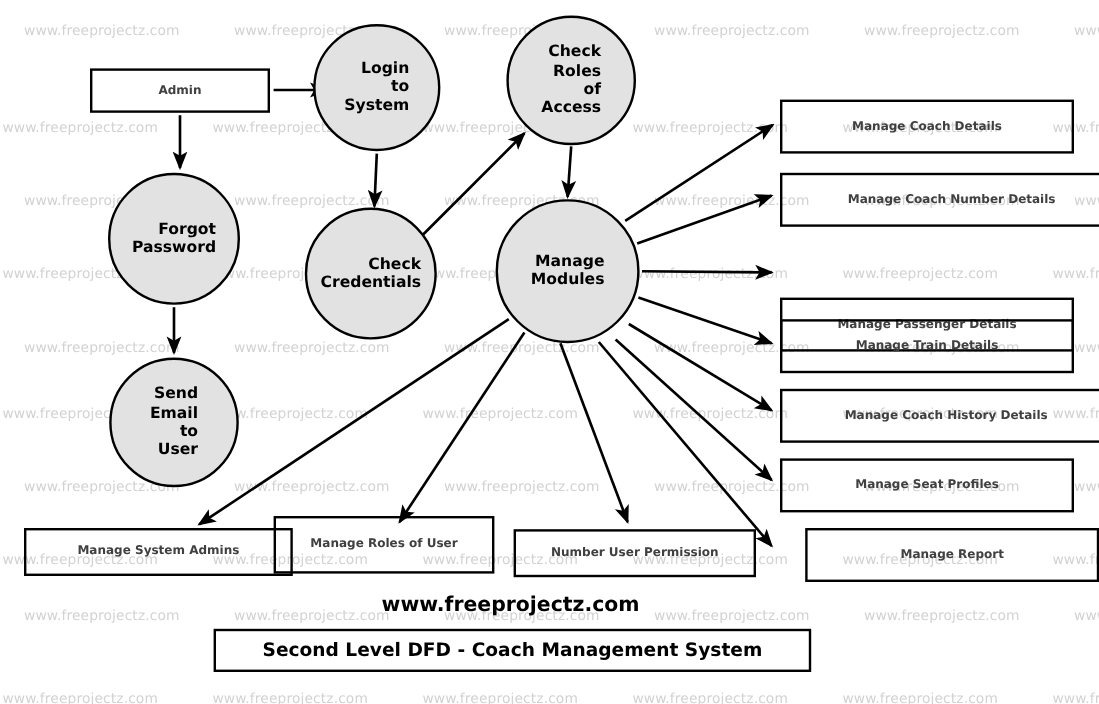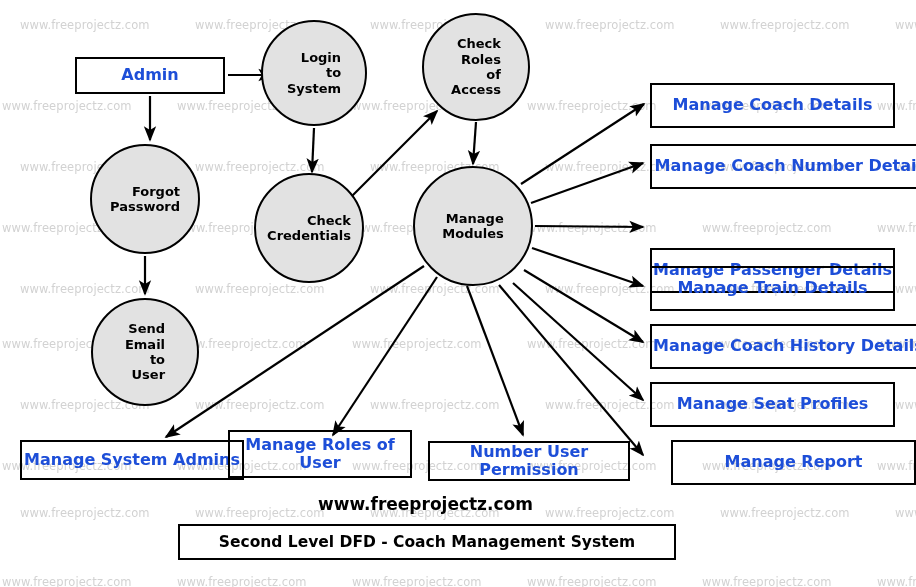--- a/index.html
+++ b/index.html
@@ -51,23 +51,23 @@
     position: absolute;
     box-sizing: border-box;
     border: 2.5px solid #000;
     background: transparent;
     display: flex;
     align-items: center;
     justify-content: center;
     text-align: center;
   }
   .ent .lbl {
-    font-size: 16px;
-    font-weight: bold;
-    color: #1d4ed8;
+    font-size: 10px;
+    font-weight: bold;
+    color: #404040;
     line-height: 1.15;
   }
   .proc {
     position: absolute;
     box-sizing: border-box;
     border: 2.5px solid #000;
     border-radius: 50%;
     background: #e2e2e2;
     display: flex;
     align-items: center;

